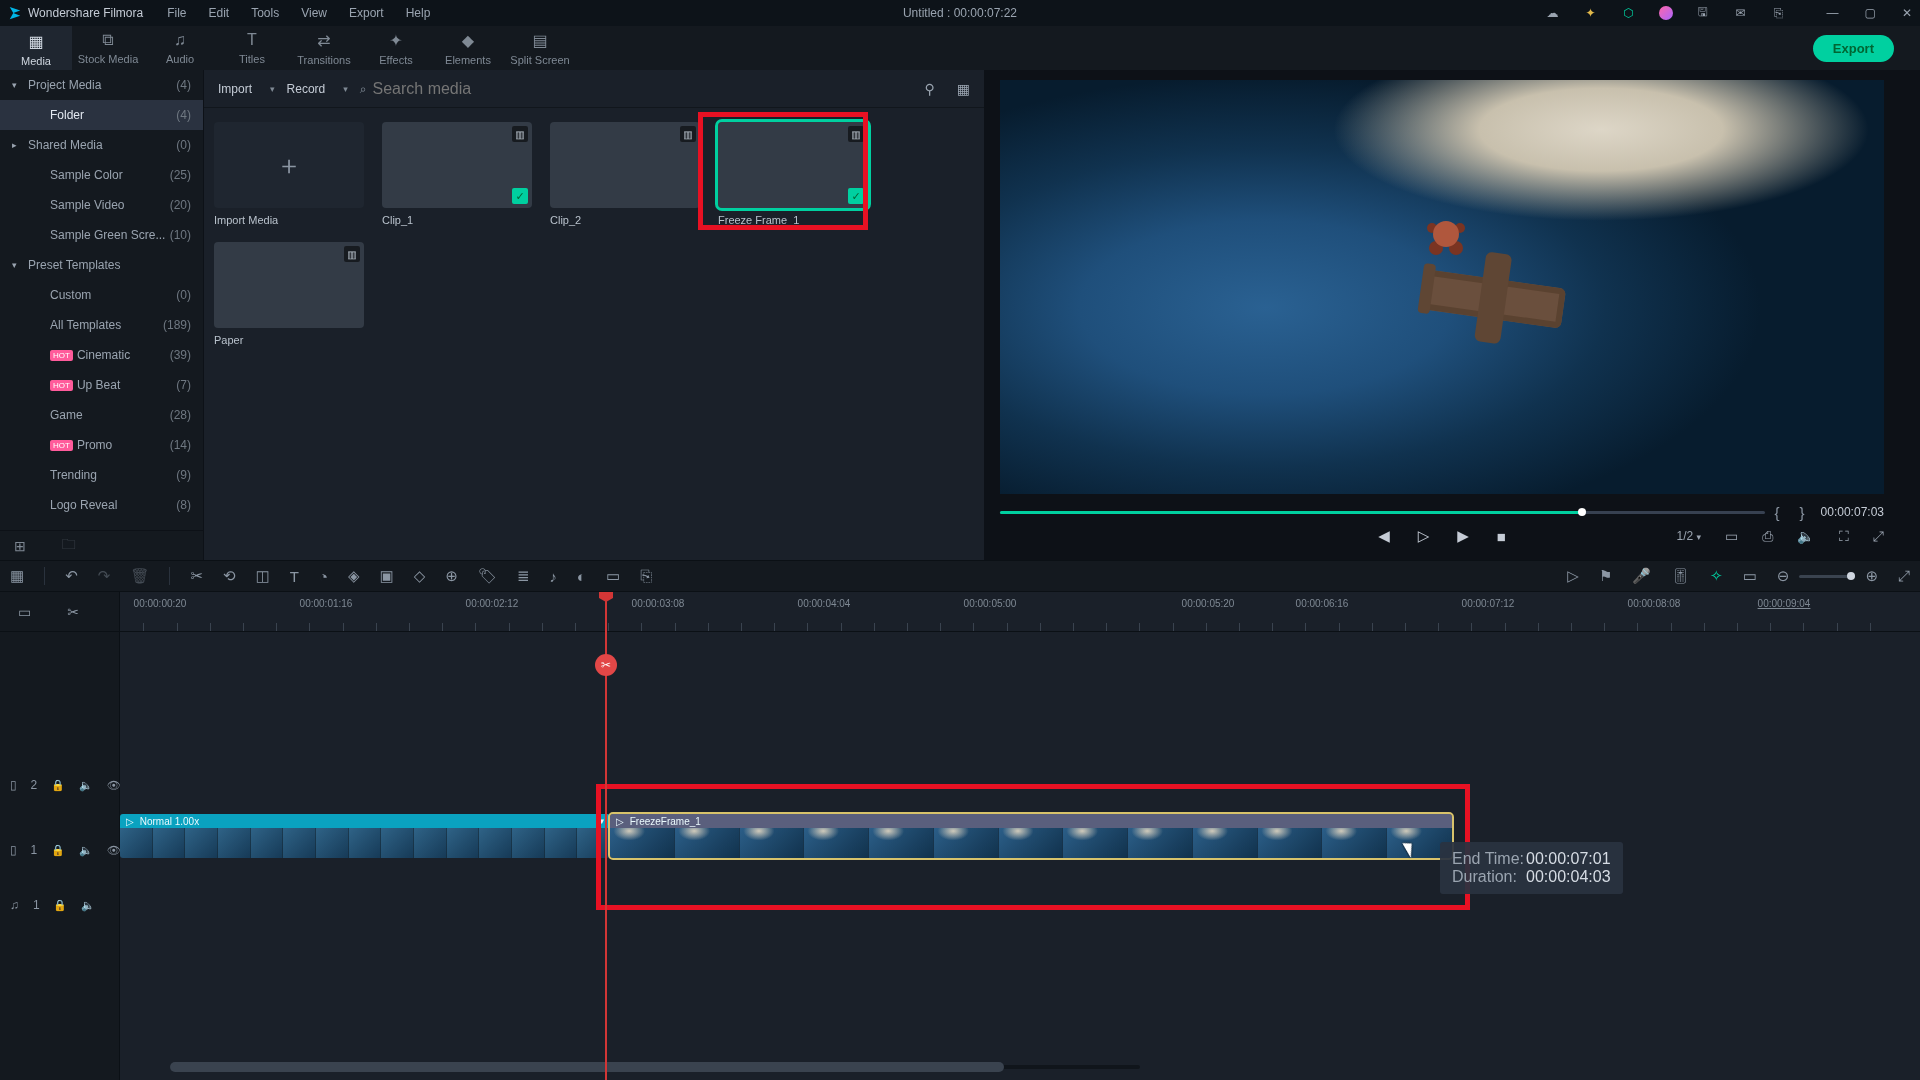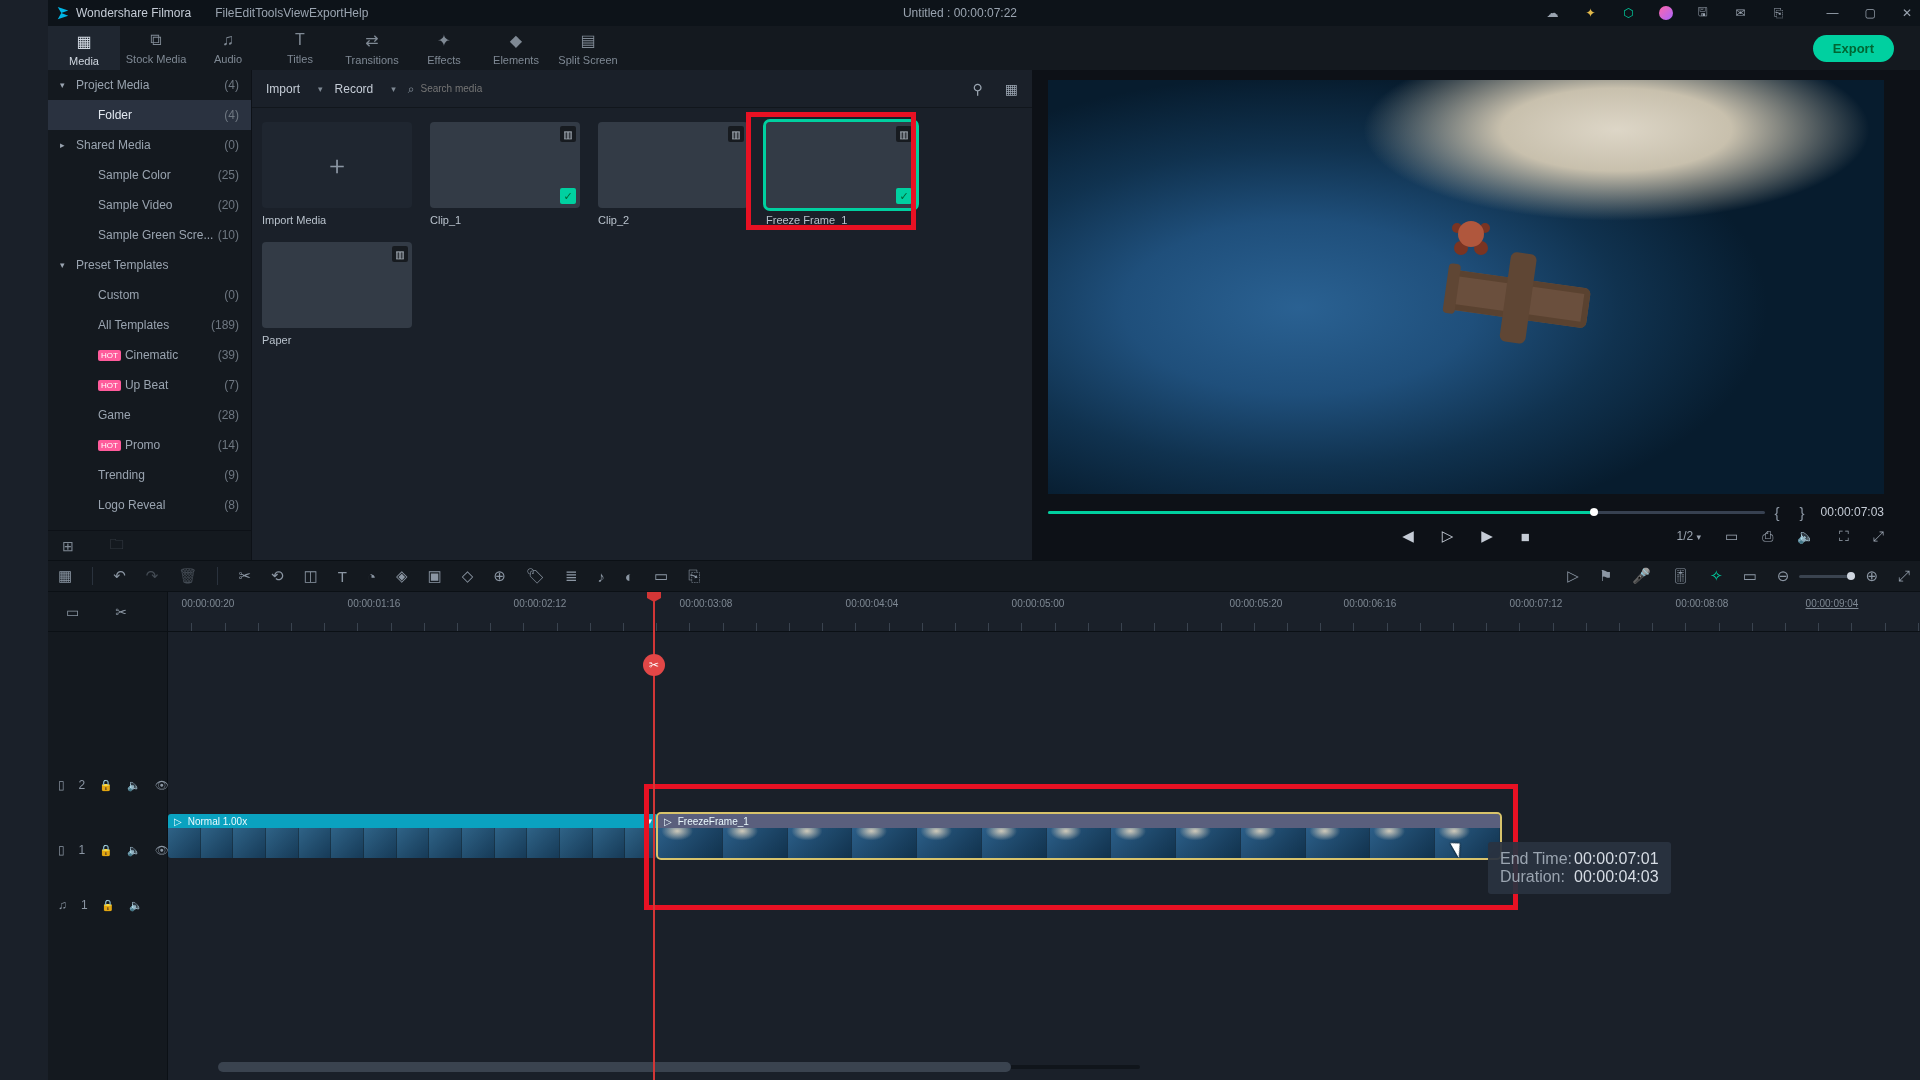--- a/index.html
+++ b/index.html
@@ -3,21 +3,21 @@
 <meta charset="utf-8">
 <style>
 * { margin:0; padding:0; box-sizing:border-box; font-family:Arial,Helvetica,sans-serif; user-select:none; }
 body { width:1920px; height:1080px; background:#1a2029; color:#c5ccd6; overflow:hidden; font-size:14px; }
 
 
 .titlebar { height:26px; background:#0d1319; display:flex; align-items:center; padding:0 8px; font-size:12px; color:#9aa4b0; }
 .titlebar .logo { width:14px; height:14px; margin-right:6px; }
 .titlebar .logo svg { display:block; }
 .titlebar .app { color:#c5ccd6; margin-right:24px; }
-.titlebar .menu { display:flex; }
+.titlebar .menu { display:flex; gap:22px; }
 .titlebar .menu span { cursor:default; }
 .titlebar .center { position:absolute; left:50%; transform:translateX(-50%); }
 .titlebar .right { margin-left:auto; display:flex; align-items:center; gap:22px; }
 .titlebar .right .win { display:flex; gap:26px; margin-left:18px; }
 .titlebar .icon16 { width:16px; height:16px; display:flex; align-items:center; justify-content:center; }
 .icon-cloud::before{content:"☁";} .icon-spark::before{content:"✦";} .icon-hex::before{content:"⬡";}
 .icon-dot{width:14px;height:14px;border-radius:50%;background:linear-gradient(135deg,#f6a,#a6f);} 
 .icon-save::before{content:"🖫";} .icon-mail::before{content:"✉";} .icon-gift::before{content:"⎘";}
 .win-min::before{content:"―";} .win-max::before{content:"▢";} .win-close::before{content:"✕";}
 
@@ -42,21 +42,21 @@
 .tree-row.sel { background:#2a3240; color:#e2e8f0; }
 .tree-row .hot { background:#ff5b9b; color:#fff; font-size:8px; padding:1px 3px; border-radius:2px; margin-right:4px; }
 .tree-foot { height:30px; border-top:1px solid #0d1117; display:flex; align-items:center; padding:0 14px; gap:36px; font-size:14px; color:#7f8994; }
 
 
 .browser { flex:1; background:#1a2029; display:flex; flex-direction:column; max-width:780px; }
 .browser-bar { height:38px; display:flex; align-items:center; gap:12px; padding:0 14px; border-bottom:1px solid #11161c; font-size:12px; }
 .browser-bar .dd { display:flex; align-items:center; gap:18px; color:#c5ccd6; padding:4px 0px;justify-content:center; }
 .browser-bar .chev{ font-size:9px; color:#7f8994; }
 .browser-bar .search { flex:1; display:flex; align-items:center; gap:6px; color:#7f8994; }
-.browser-bar .search input { background:transparent; border:none; color:#c5ccd6; outline:none; font-size:10px; width:100%; }
+.browser-bar .search input { background:transparent; border:none; color:#c5ccd6; outline:none; font-size:16px; width:100%; }
 .browser-bar .ricon{ font-size:14px; color:#9aa4b0; margin-left:10px;}
 .thumbs { flex:1; padding:14px 10px; display:flex; flex-wrap:wrap; align-content:flex-start; gap:14px 18px; position:relative;}
 .thumb { width:150px; display:flex; flex-direction:column; gap:6px; font-size:11px; color:#b9c2cc; }
 .thumb .pic { width:150px; height:86px; border-radius:4px; background:#333b46; position:relative; overflow:hidden; }
 .thumb .add-tile .plus{ position:absolute; top:50%; left:50%; transform:translate(-50%,-50%); font-size:26px; color:#8b96a3; }
 .thumb .pic .rt { position:absolute; top:4px; right:4px; width:16px; height:16px; background:#0008; font-size:10px; display:flex; align-items:center; justify-content:center; border-radius:2px;}
 .thumb .pic .rb { position:absolute; bottom:4px; right:4px; width:16px; height:16px; background:#00d0a0; color:#063; font-size:11px; display:flex; align-items:center; justify-content:center; border-radius:2px;}
 .thumb.highlight .pic{ outline:3px solid #00d0a0; }
 .redbox-thumb { position:absolute; border:5px solid #e81123; pointer-events:none; }
 .skydive-bg{ background:
@@ -130,21 +130,21 @@
   radial-gradient(ellipse at 30% 10%, #d0cabb 0%, transparent 25%),
   linear-gradient(135deg,#2b5e88,#11324d); border-right:1px solid #0006;}
 .redbox-clip{ position:absolute; border:5px solid #e81123; pointer-events:none; z-index:38;}
 .tooltip{ position:absolute; background:#2a3240ee; padding:8px 12px; font-size:16px; color:#d6dce4; border-radius:3px; z-index:50; white-space:nowrap;}
 .tooltip .lab{ color:#9aa4b0; display:inline-block; width:74px;}
 .cursor-arrow{ position:absolute; width:0;height:0; border-left:8px solid #fff; border-top:5px solid transparent; border-bottom:12px solid transparent; transform:rotate(-30deg); z-index:55; filter:drop-shadow(0 0 1px #000);}
 .hscroll{ position:absolute; left:50px; right:780px; bottom:8px; height:10px; }
 .hscroll .sc{ position:absolute; left:0; right:0; top:3px; height:4px; background:#10151b; border-radius:3px;}
 .hscroll .th{ position:absolute; left:0; width:86%; top:0; height:10px; background:#3a434f; border-radius:5px;}
 
-.col { display:flex; flex-direction:column; height:100%;padding-left:48px; }
+.col { display:flex; flex-direction:column; height:100%; }
 </style>
 </head>
 <body>
 
 <div class="col">
 
   <div class="titlebar">
     <span class="logo">
       <svg viewBox="0 0 16 16">
           <polygon points="2,1 14,5 6,8 14,11 2,15 6,8" fill="#00b6e6"></polygon>

